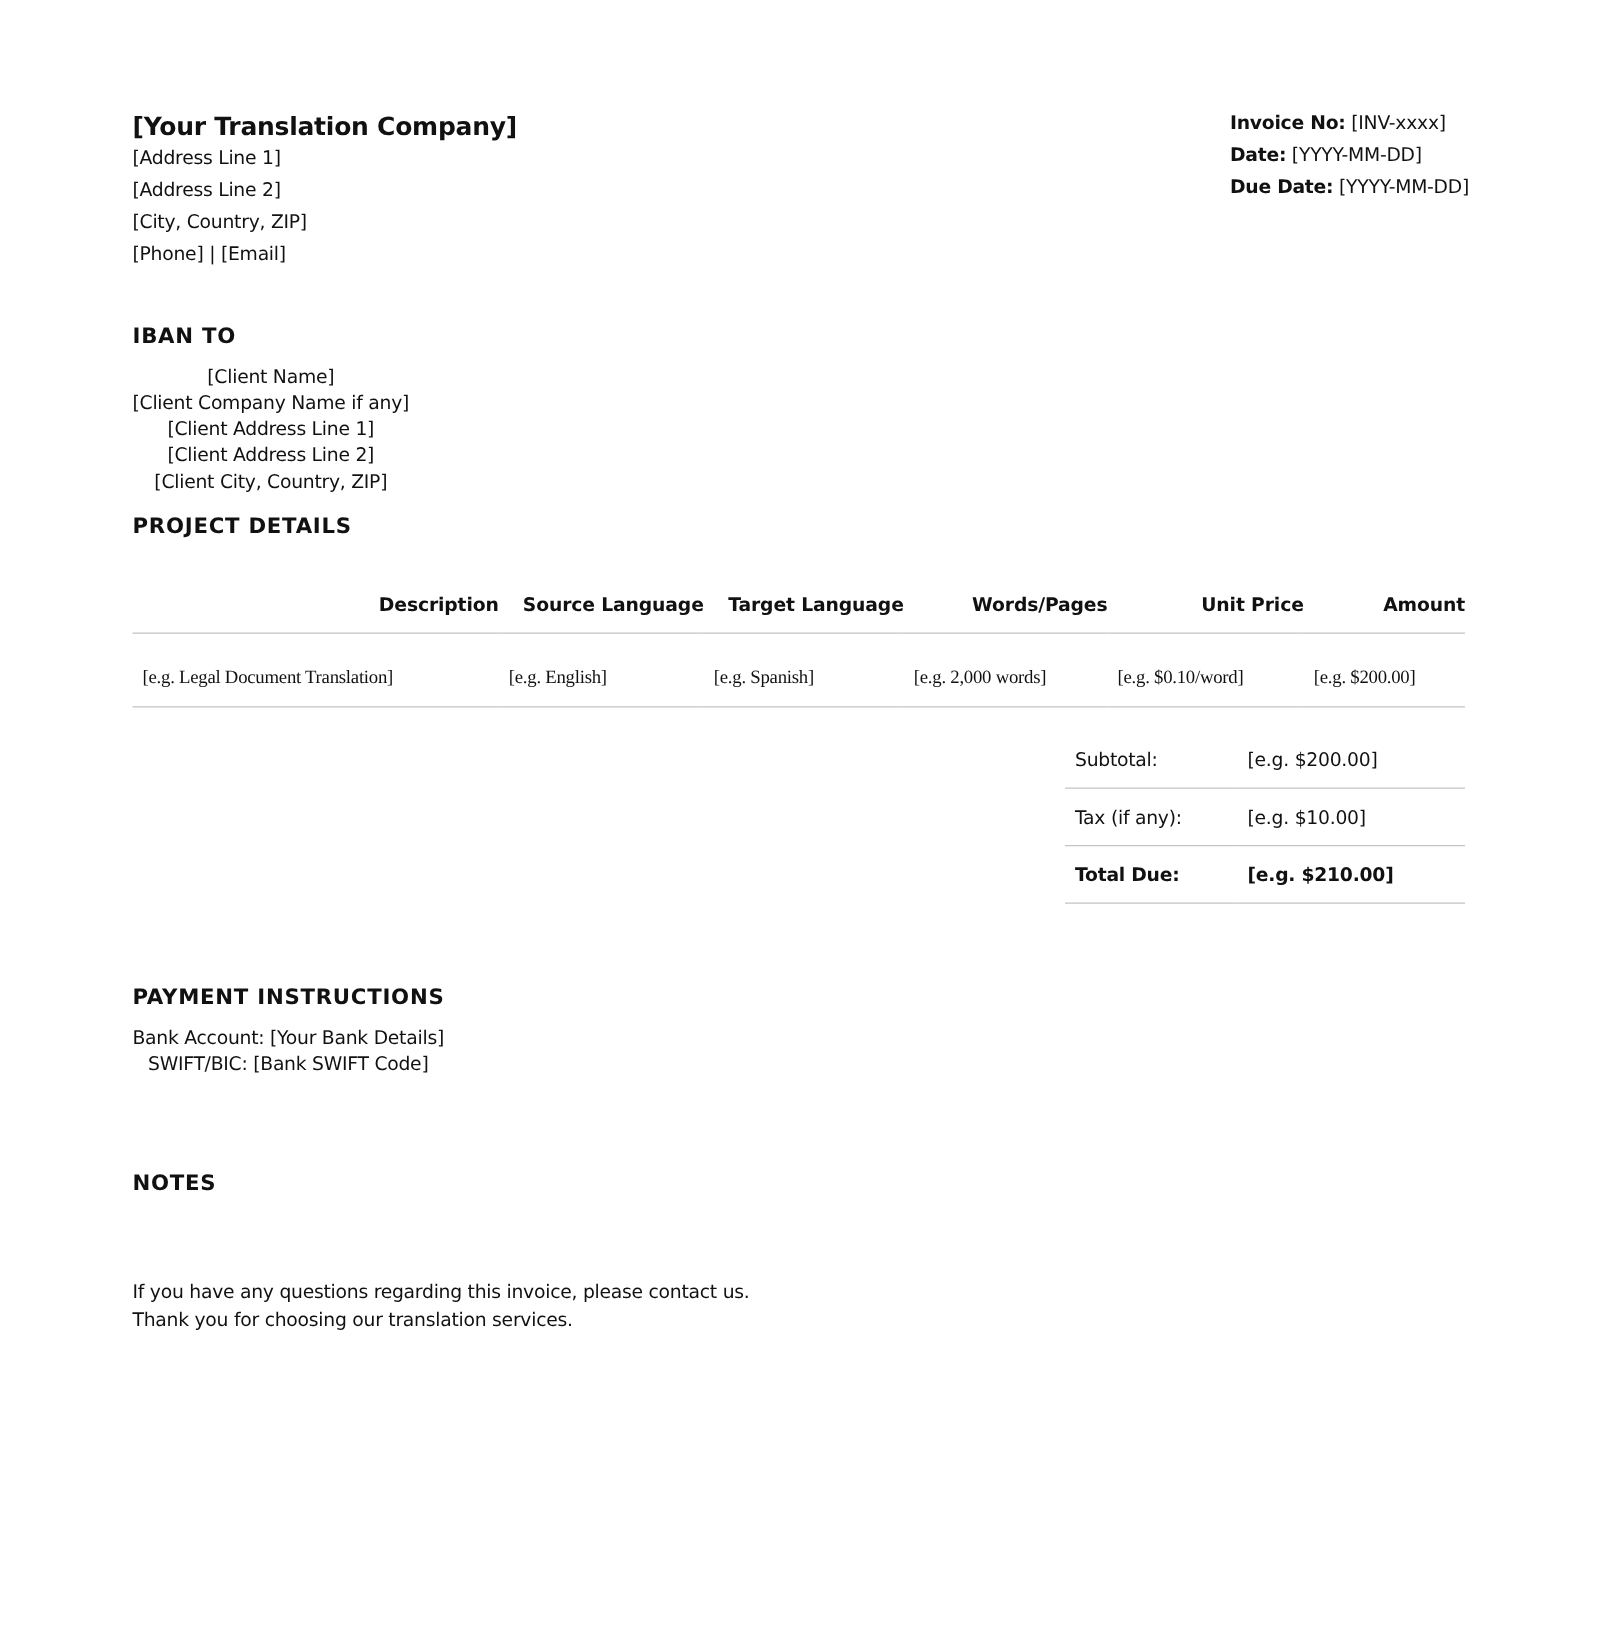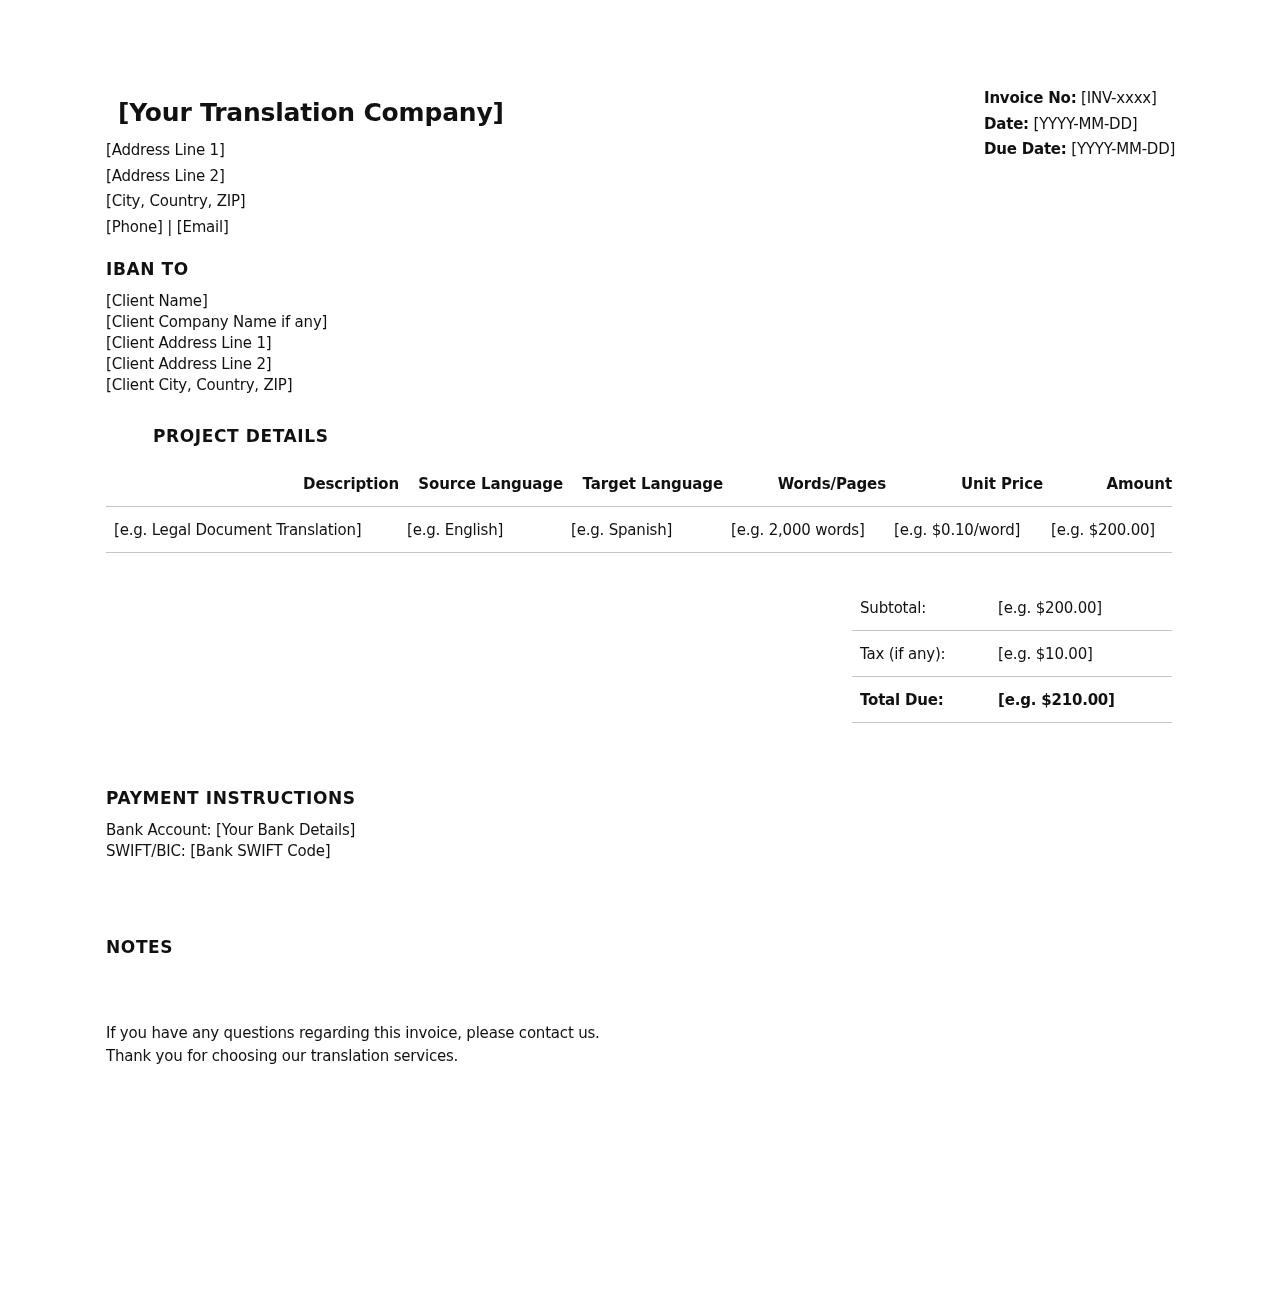--- a/index.html
+++ b/index.html
@@ -5,42 +5,42 @@
     html, body { margin: 0; padding: 0; background: #ffffff; }
     body {
       width: 1278px; height: 1300px; position: relative; overflow: hidden;
       font-family: "DejaVu Sans", "Liberation Sans", sans-serif;
       color: #111111; font-size: 15px;
     }
     .page { position: absolute; left: 106px; top: 0; width: 1066px; }
     .company {
       position: absolute; left: 0; top: 88px; width: 500px;
     }
-    .company-name { font-size: 25px; font-weight: 600; line-height: 26px; margin: 12px; letter-spacing: -0.2px; }
+    .company-name { font-size: 20px; font-weight: 600; line-height: 26px; margin: 0; letter-spacing: -0.2px; }
     .company-lines div { font-size: 15px; line-height: 25.7px; letter-spacing: -0.2px; }
     .invoice-meta {
       position: absolute; right: 0; top: 86px; text-align: left; width: 188px;
     }
     .invoice-meta div { font-size: 15px; line-height: 25.5px; white-space: nowrap; letter-spacing: -0.2px; }
     .invoice-meta b { font-weight: 700; }
     .section-title {
       position: absolute; left: 0; font-size: 17px; font-weight: 600; letter-spacing: 0.6px; margin: 0;
     }
     .bill-lines { position: absolute; left: 0; top: 291px; }
-    .bill-lines div, .pay-lines div { font-size: 15px; line-height: 21px; letter-spacing: -0.2px; }
+    .bill-lines div, .pay-lines div { font-size: 15px; line-height: 21px; letter-spacing: -0.2px; text-align: center; }
     table.items {
       position: absolute; left: 0; top: 461px; width: 1066px; border-collapse: collapse;
     }
     table.items th {
       text-align: right; font-weight: 600; font-size: 15px; height: 45px; padding: 0 0 0 8px;
       border-bottom: 1px solid #c4c4c4; letter-spacing: -0.1px;
     }
     table.items td {
-      text-align: left; font-size: 15px; height: 45px; padding: 0 0 0 8px;
-      border-bottom: 1px solid #c4c4c4; letter-spacing: -0.2px;
+      text-align: left; font-size: 15px; height: 45px; padding: 13px 0 0 8px;
+      border-bottom: 1px solid #c4c4c4; letter-spacing: -0.2px; font-family: Liberation Serif, serif;
     }
     table.totals {
       position: absolute; left: 746px; top: 585px; width: 320px; border-collapse: collapse;
     }
     table.totals td {
       font-size: 15px; height: 45px; padding: 0 0 0 8px; border-bottom: 1px solid #c4c4c4; letter-spacing: -0.2px;
     }
     table.totals td.val { padding-left: 8px; }
     table.totals tr.total td { font-weight: 700; margin-left: 32px; }
     table.totals tr.sub td.val, table.totals tr.tax td.val { font-weight: 500; }
@@ -71,21 +71,21 @@
 
   <h2 class="section-title" style="top:259px;">IBAN TO</h2>
   <div class="bill-lines">
     <div>[Client Name]</div>
     <div>[Client Company Name if any]</div>
     <div>[Client Address Line 1]</div>
     <div>[Client Address Line 2]</div>
     <div>[Client City, Country, ZIP]</div>
   </div>
 
-  <h2 class="section-title" style="top:426px;margin-left:47px;">PROJECT DETAILS</h2>
+  <h2 class="section-title" style="top:411px;">PROJECT DETAILS</h2>
   <table class="items">
     <colgroup>
       <col style="width:293px">
         <col style="width:164px">
         <col style="width:160px">
         <col style="width:163px">
         <col style="width:157px">
         <col style="width:129px">
     </colgroup>
     <thead>

